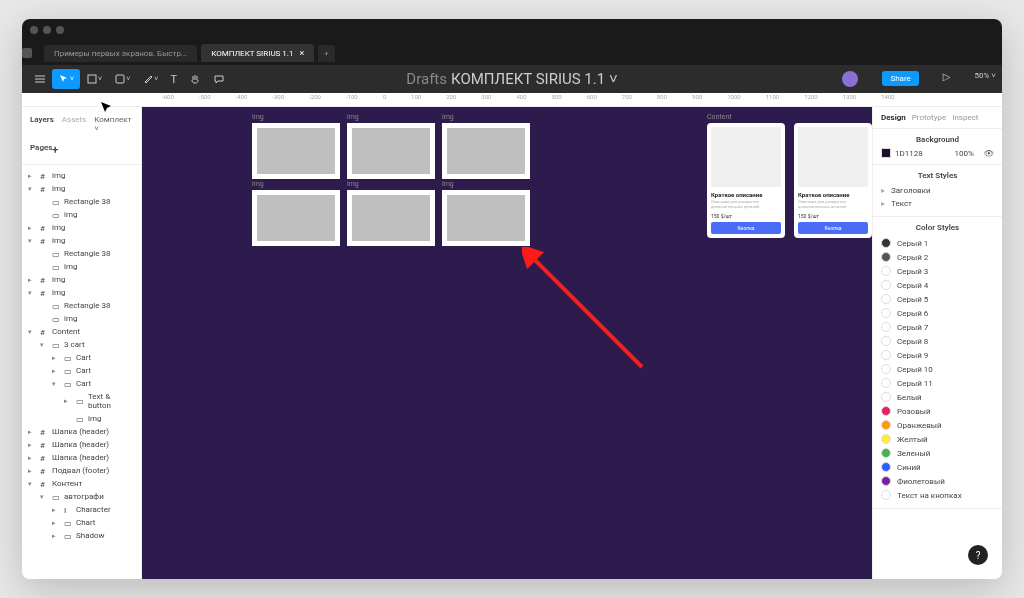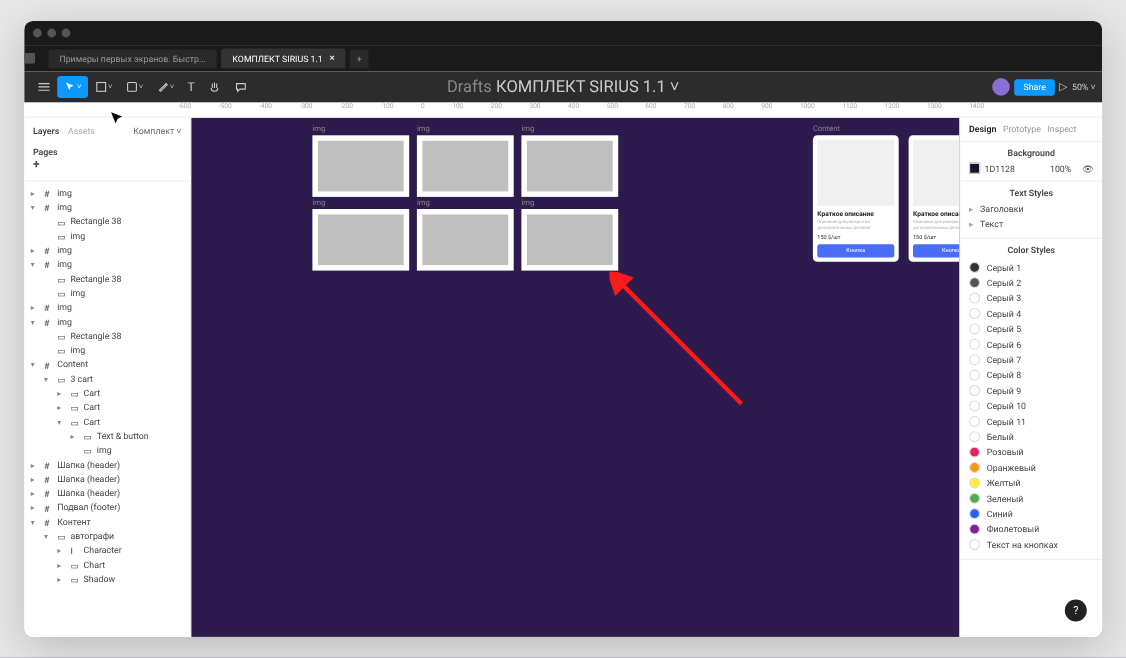--- a/index.html
+++ b/index.html
@@ -13,33 +13,33 @@
 .tab.active{background:#333;color:#fff;}
 .tab .x{font-size:9px;cursor:pointer;}
 .figlogo{width:12px;height:12px;margin-right:6px;display:flex;align-items:center;}
 .toolbar{height:28px;background:#2c2c2c;display:flex;align-items:center;padding:0 6px;color:#ccc;position:relative;}
 .tool{padding:4px 6px;font-size:11px;color:#ccc;display:flex;align-items:center;cursor:pointer;}
 .tool svg{fill:#ccc;}
 .tool.arrow{background:#0d99ff;border-radius:3px;}
 .tool.arrow svg{fill:#fff;}
 .center-title{position:absolute;left:50%;transform:translateX(-50%);font-size:15px;color:#ccc;display:flex;align-items:flex-end;gap:4px;}
 .center-title .drafts{color:#888;}
-.right-tools{margin-left:auto;display:flex;align-items:center;gap:4px;}
+.right-tools{margin-left:auto;display:flex;align-items:flex-start;gap:24px;}
 .avatar{width:16px;height:16px;border-radius:50%;background:#8a6fd4;}
 .share-btn{background:#0d99ff;color:#fff;font-size:8px;padding:3px 8px;border-radius:3px;cursor:pointer;}
 .playbtn{color:#ccc;font-size:10px;}
 .zoom{color:#ccc;font-size:8px;}
 .rulerrow{height:14px;background:#fff;border-bottom:1px solid #eee;display:flex;overflow:hidden;padding-left:140px;}
 .tick{font-size:6px;color:#aaa;margin-right:25px;}
 .main{flex:1;display:flex;overflow:hidden;}
-.leftpanel{width:152px;background:#fff;border-right:1px solid #eee;font-size:8px;color:#444;overflow-y:auto;padding:4px 0;}
+.leftpanel{width:120px;background:#fff;border-right:1px solid #eee;font-size:8px;color:#444;overflow-y:auto;padding:4px 0;}
 .lp-tabs{display:flex;gap:8px;padding:4px 8px;font-size:8px;}
 .lp-tabs span:first-child{font-weight:600;}
 .lp-tabs .sel{position:relative;}
-.pages-hdr{display:flex;justify-content:flex-start;padding:6px 8px 4px;font-size:8px;font-weight:600;flex-direction:column;}
+.pages-hdr{display:flex;justify-content:flex-start;padding:6px 8px 4px;font-size:8px;font-weight:600;}
 .plus{font-size:11px;cursor:pointer;}
 .page-item{padding:3px 8px 3px 16px;cursor:pointer;}
 .page-item.active::before{content:"✓ ";margin-left:-10px;}
 .layer-item{padding:2px 6px;display:flex;align-items:center;gap:4px;cursor:pointer;}
 .layer-item .caret{font-size:7px;color:#888;width:8px;}
 .layer-item .ic{width:8px;height:8px;display:inline-block;}
 .layer-item.indent1{padding-left:18px;}
 .layer-item.indent2{padding-left:30px;}
 .layer-item.indent3{padding-left:42px;}
 .canvas{flex:1;background:#2d1b4e;position:relative;overflow:hidden;}

